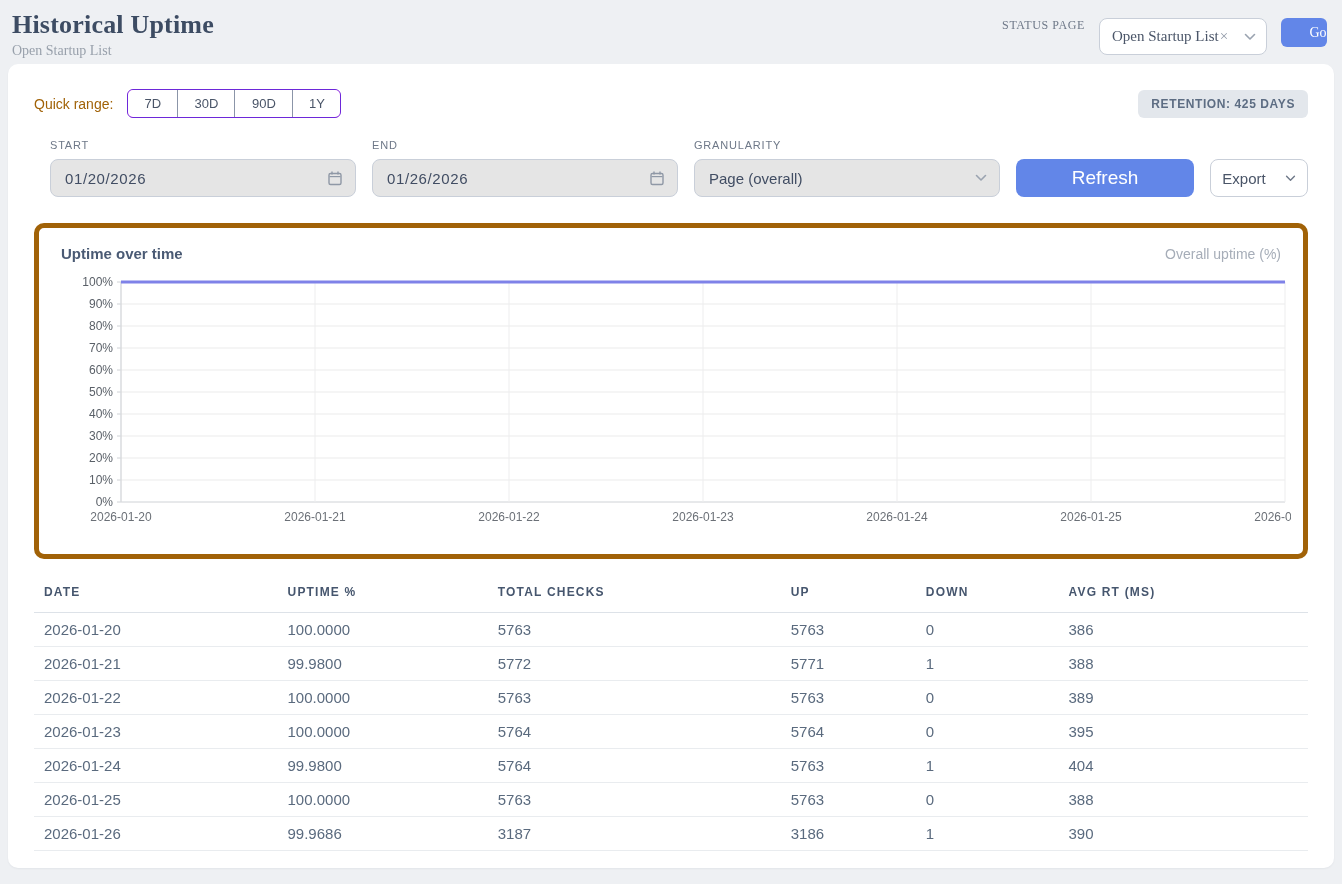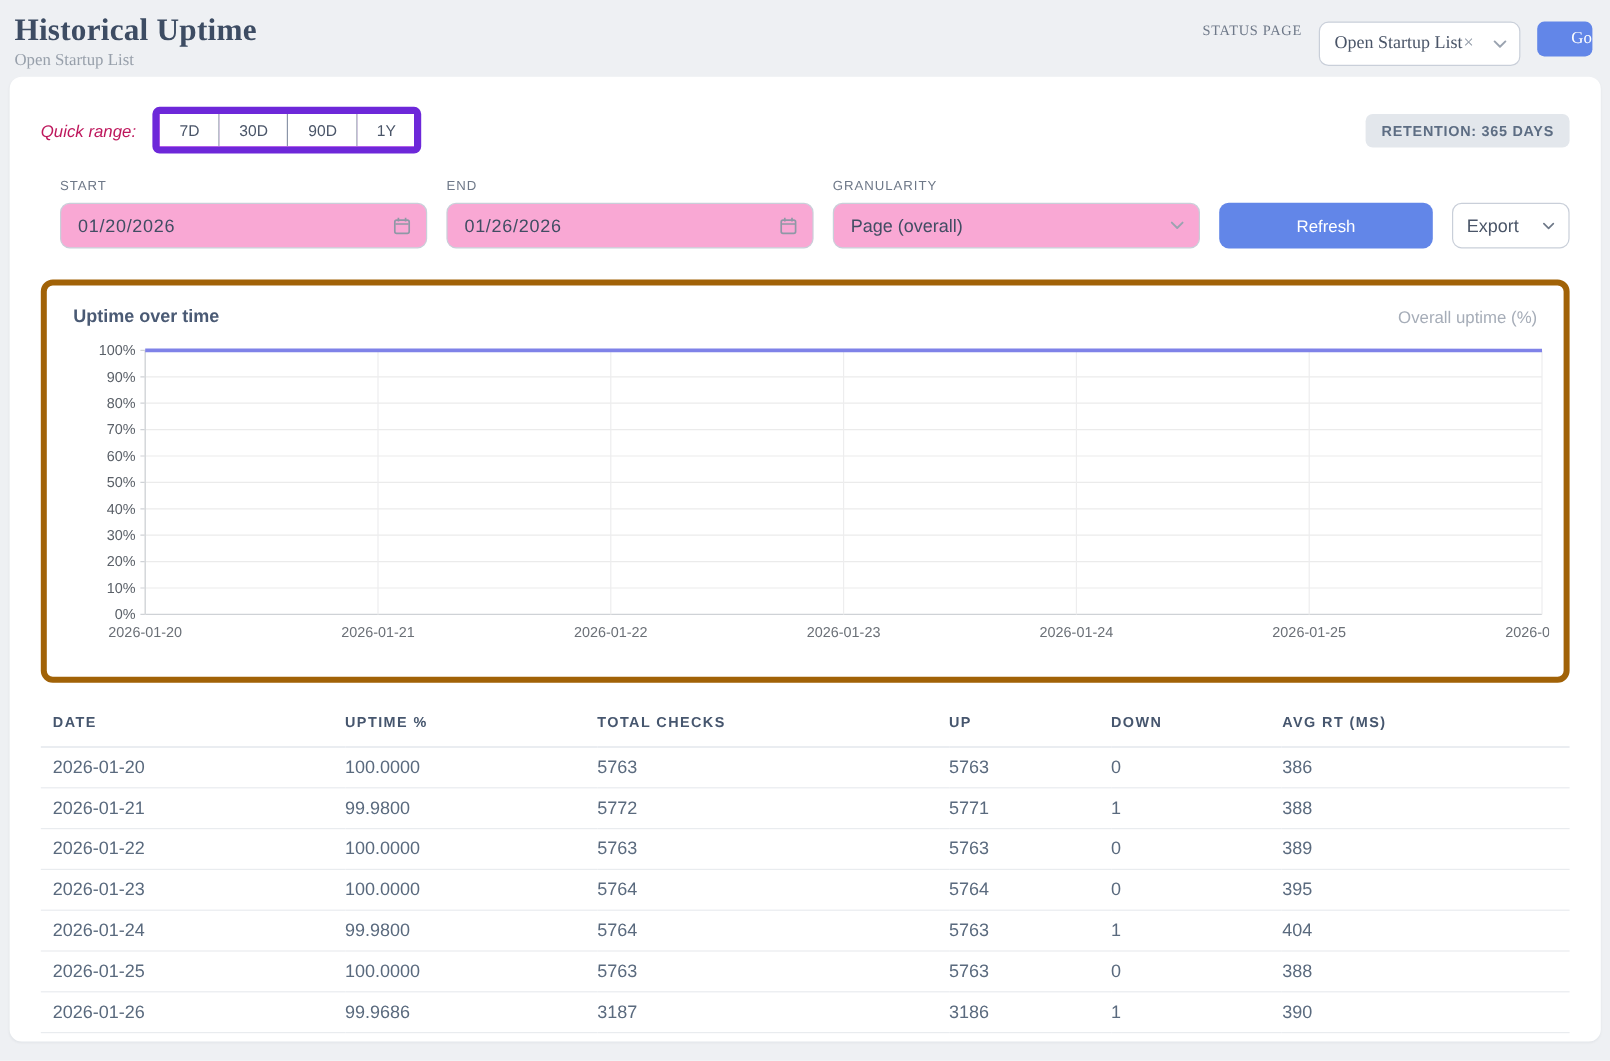--- a/index.html
+++ b/index.html
@@ -51,22 +51,22 @@
     height: 804px;
     background: #ffffff;
     border-radius: 10px;
     box-shadow: 0 1px 2px rgba(20,30,50,0.05);
     padding: 25px 26px 20px 26px;
   }
 
   
   .row-quick { display: flex; justify-content: space-between; align-items: center; }
   .quick-left { display: flex; align-items: center; gap: 14px; }
-  .quick-range-label { font-size: 14px; color: #be185d; font-style: italic; }
-  .range-group { display: inline-flex; border: 6px solid #6d28d9; border-radius: 6px; overflow: hidden; background: #d946ef; }
+  .quick-range-label { font-size: 14px; color: #a16207; }
+  .range-group { display: inline-flex; border: 1px solid #6d28d9; border-radius: 6px; overflow: hidden; background: #d946ef; }
   .range-btn {
     font-size: 13px; color: #4a5568;
     background: #fff; border: none;
     border-right: 1px solid #8b95a8;
     padding: 6px 0; text-align: center;
     font-family: inherit; cursor: pointer;
   }
   .range-btn:last-child { border-right: none; }
   .range-btn.w1 { width: 50px; } .range-btn.w2 { width: 57px; } .range-btn.w3 { width: 58px; } .range-btn.w4 { width: 47px; }
   .retention-badge {
@@ -78,29 +78,29 @@
   
   .row-fields { display: flex; align-items: flex-end; gap: 16px; margin-top: 21px; margin-left: 16px; }
   .field { display: flex; flex-direction: column; }
   .field-label { font-size: 11px; font-weight: 500; color: #6e7888; letter-spacing: 0.8px; margin-bottom: 8px; }
   .input-box {
     width: 306px; height: 38px;
     border: 1px solid #c9cfd9; border-radius: 8px;
     display: flex; align-items: center; justify-content: space-between;
     padding: 0 12px 0 14px;
     font-size: 15px; color: #414d63;
-    background: #f9a8d4; cursor: text;
+    background: #e5e5e5; cursor: text;
   }
   .input-box .date-text { letter-spacing: 0.6px; }
   .select-box { cursor: pointer; }
   .refresh-button {
     width: 191px; height: 38px;
     background: #6286e8; color: #fff;
     border: none; border-radius: 8px;
-    font-size: 14px; font-family: inherit; cursor: pointer;
+    font-size: 19px; font-family: inherit; cursor: pointer;
   }
   .export-button {
     width: 105px; height: 38px;
     background: #fff; color: #4a5568;
     border: 1px solid #c9cfd9; border-radius: 8px;
     font-size: 15px; font-family: inherit; cursor: pointer;
     display: inline-flex; align-items: center; justify-content: center; gap: 19px;
   }
 
   
@@ -161,21 +161,21 @@
   <div class="row-quick">
     <div class="quick-left">
       <span class="quick-range-label">Quick range:</span>
       <div class="range-group">
         <button class="range-btn w1">7D</button>
         <button class="range-btn w2">30D</button>
         <button class="range-btn w3">90D</button>
         <button class="range-btn w4">1Y</button>
       </div>
     </div>
-    <span class="retention-badge">RETENTION: 365 DAYS</span>
+    <span class="retention-badge">RETENTION: 425 DAYS</span>
   </div>
 
   <div class="row-fields">
     <div class="field">
       <span class="field-label">START</span>
       <div class="input-box">
         <span class="date-text">01/20/2026</span>
         <svg width="16" height="16" viewBox="0 0 16 16">
             <rect x="2" y="3.5" width="12" height="11" rx="1.5" fill="none" stroke="#8f98a6" stroke-width="1.4"></rect>
             <line x1="5" y1="1.5" x2="5" y2="4.5" stroke="#8f98a6" stroke-width="1.4"></line>

